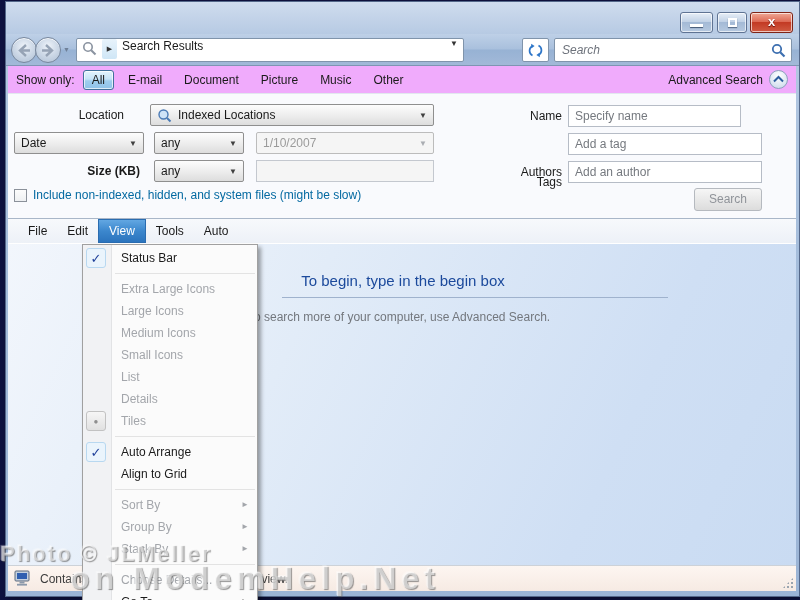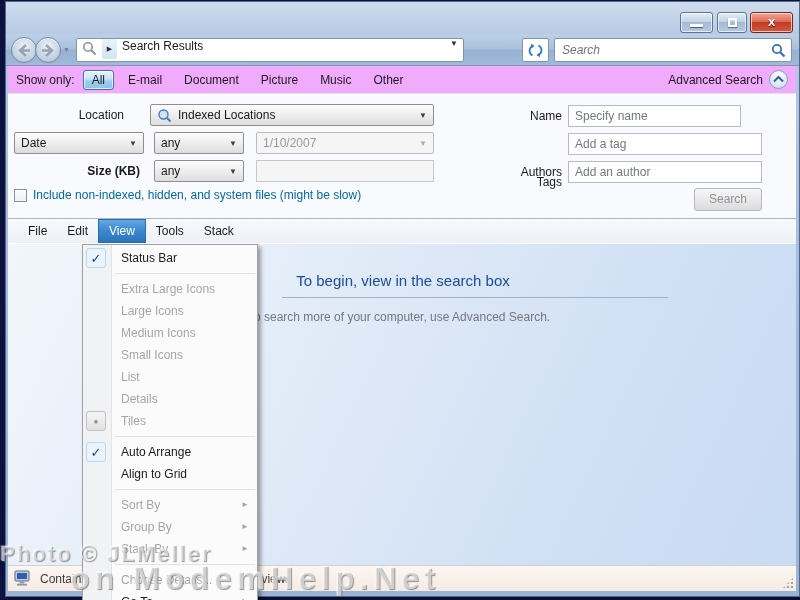--- a/index.html
+++ b/index.html
@@ -250,25 +250,25 @@
         <span class="check-label">Include non-indexed, hidden, and system files (might be slow)</span>
       </div>
       <div class="search-btn">Search</div>
     </div>
 
     <div class="menubar">
       <span class="menubar-item">File</span>
       <span class="menubar-item">Edit</span>
       <span class="menubar-item active">View</span>
       <span class="menubar-item">Tools</span>
-      <span class="menubar-item">Stack</span>
+      <span class="menubar-item">Auto</span>
     </div>
 
     <div class="content">
-      <div class="content-heading">To begin, view in the search box</div>
+      <div class="content-heading">To begin, type in the begin box</div>
       <div class="content-hr"></div>
       <div class="content-sub">To search more of your computer, use Advanced Search.</div>
     </div>
 
     <div class="statusbar">
       <span class="status-icon">
         <svg width="18" height="17">
             <rect x="1" y="1" width="14" height="10" rx="1" fill="#c3d0df" stroke="#5c6b7d"></rect>
             <rect x="3" y="3" width="10" height="6" fill="#2f5fb0"></rect>
             <rect x="5.5" y="11.5" width="5" height="2" fill="#8b99ab"></rect>

